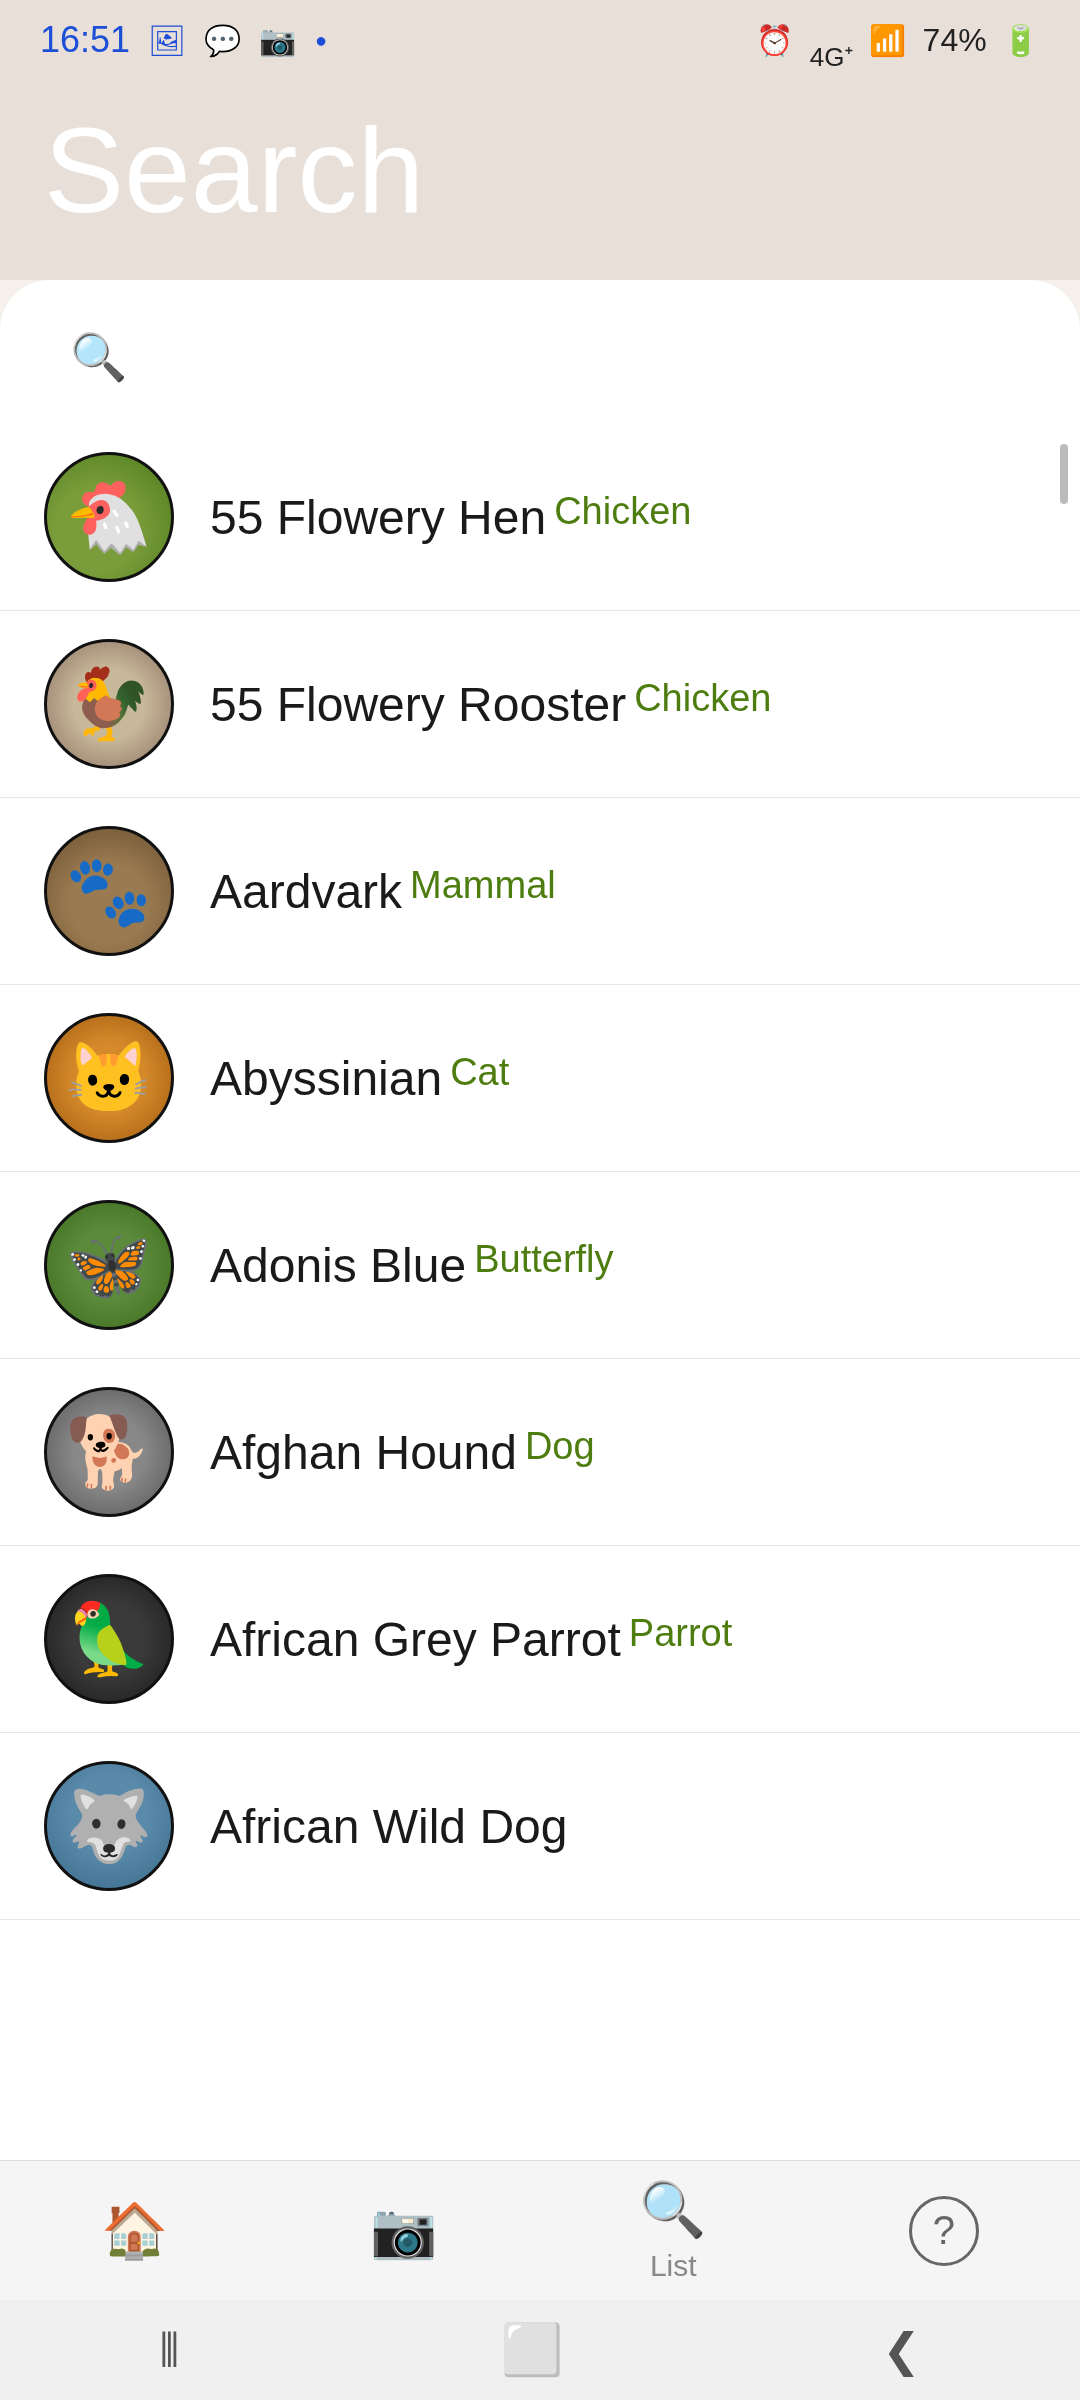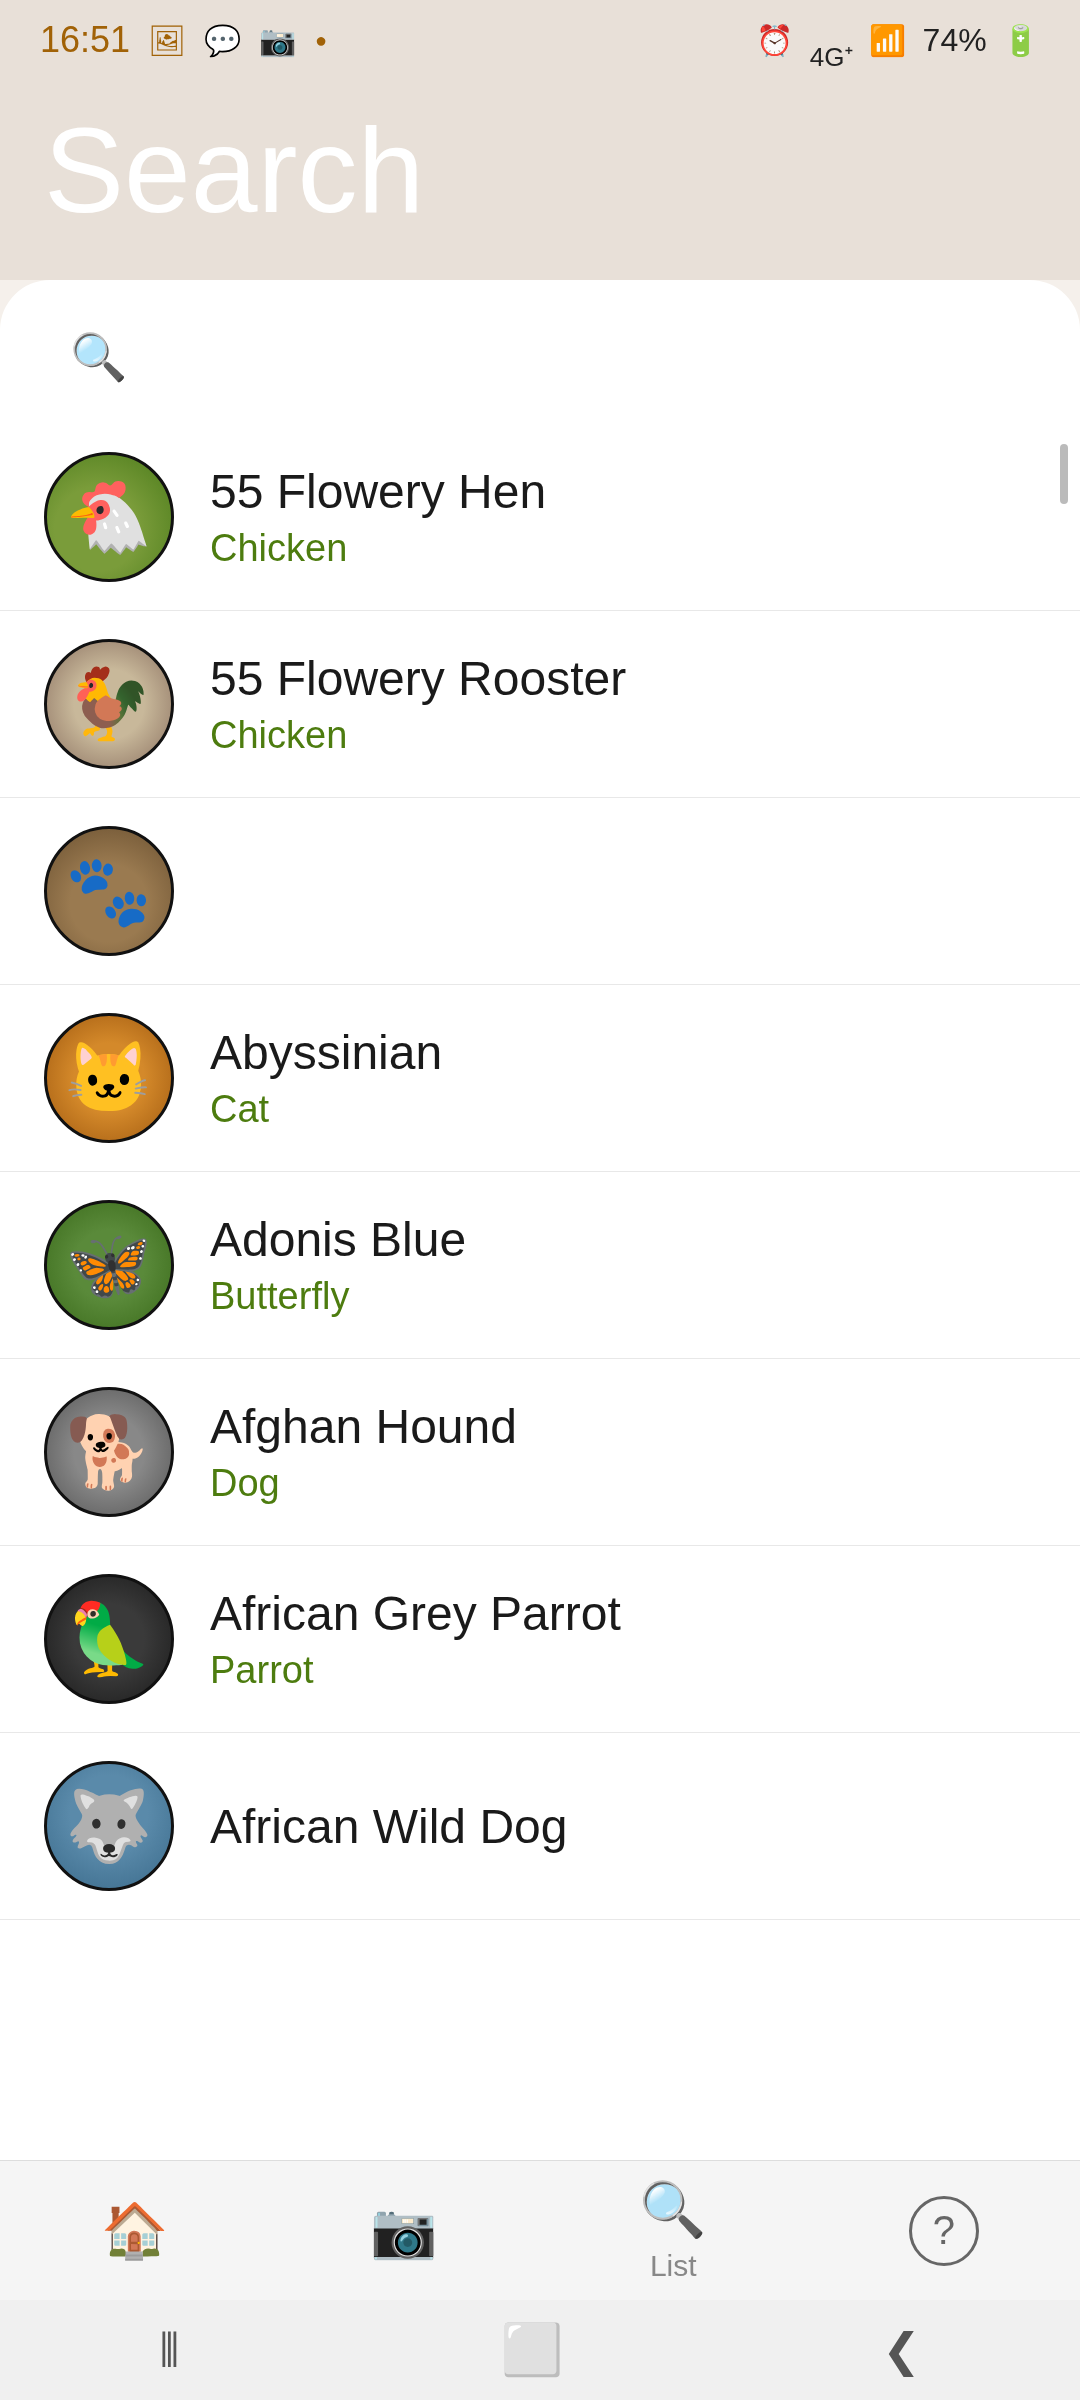--- a/index.html
+++ b/index.html
@@ -21,21 +21,21 @@
       height: 80px;
       display: flex;
       align-items: center;
       justify-content: space-between;
       padding: 0 40px;
       flex-shrink: 0;
     }
     .status-left {
       font-size: 36px;
       font-weight: 500;
-      color: #a16207;
+      color: #1d4ed8;
       display: flex;
       align-items: center;
       gap: 18px;
     }
     .status-right {
       display: flex;
       align-items: center;
       gap: 16px;
       font-size: 34px;
       color: #222;
@@ -135,21 +135,21 @@
     .avatar-parrot { background: radial-gradient(circle at 50% 50%, #3a3a3a 40%, #1a1a1a 100%); }
     .avatar-wilddog { background: radial-gradient(circle at 50% 40%, #5a8aaa 40%, #3a6a8a 100%); }
 
     .avatar-icon {
       font-size: 70px;
       line-height: 1;
     }
 
     .animal-info {
       display: flex;
-      flex-direction: column;
+      flex-direction: row;
       gap: 8px;
     }
     .animal-name {
       font-size: 48px;
       font-weight: 500;
       color: #1a1a1a;
     }
     .animal-type {
       font-size: 38px;
       color: #4d7c0f;
@@ -248,20 +248,24 @@
         </div>
         <div class="animal-info">
           <span class="animal-name">55 Flowery Rooster</span>
           <span class="animal-type">Chicken</span>
         </div>
       </li>
       <li class="animal-item">
         <div class="animal-avatar avatar-aardvark">
           <span class="avatar-icon">🐾</span>
         </div>
+        <div class="animal-info">
+          <span class="animal-name">Aardvark</span>
+          <span class="animal-type">Mammal</span>
+        </div>
       </li>
       <li class="animal-item">
         <div class="animal-avatar avatar-abyssinian">
           <span class="avatar-icon">🐱</span>
         </div>
         <div class="animal-info">
           <span class="animal-name">Abyssinian</span>
           <span class="animal-type">Cat</span>
         </div>
       </li>

